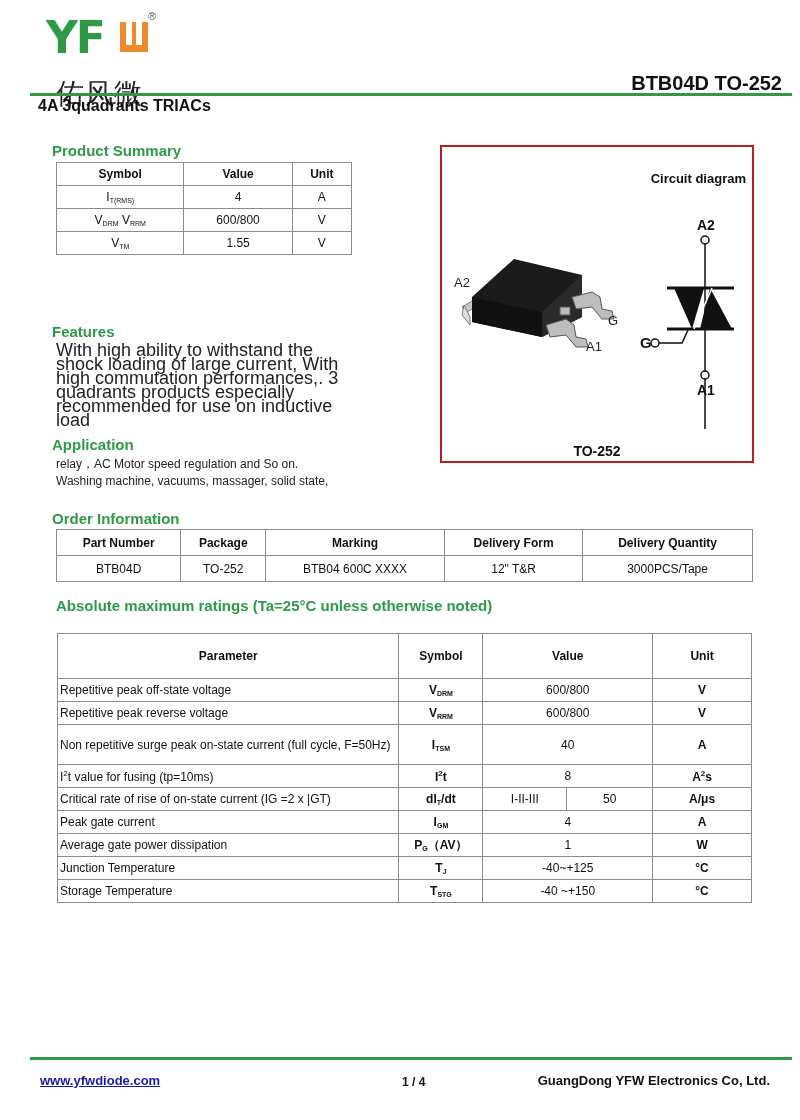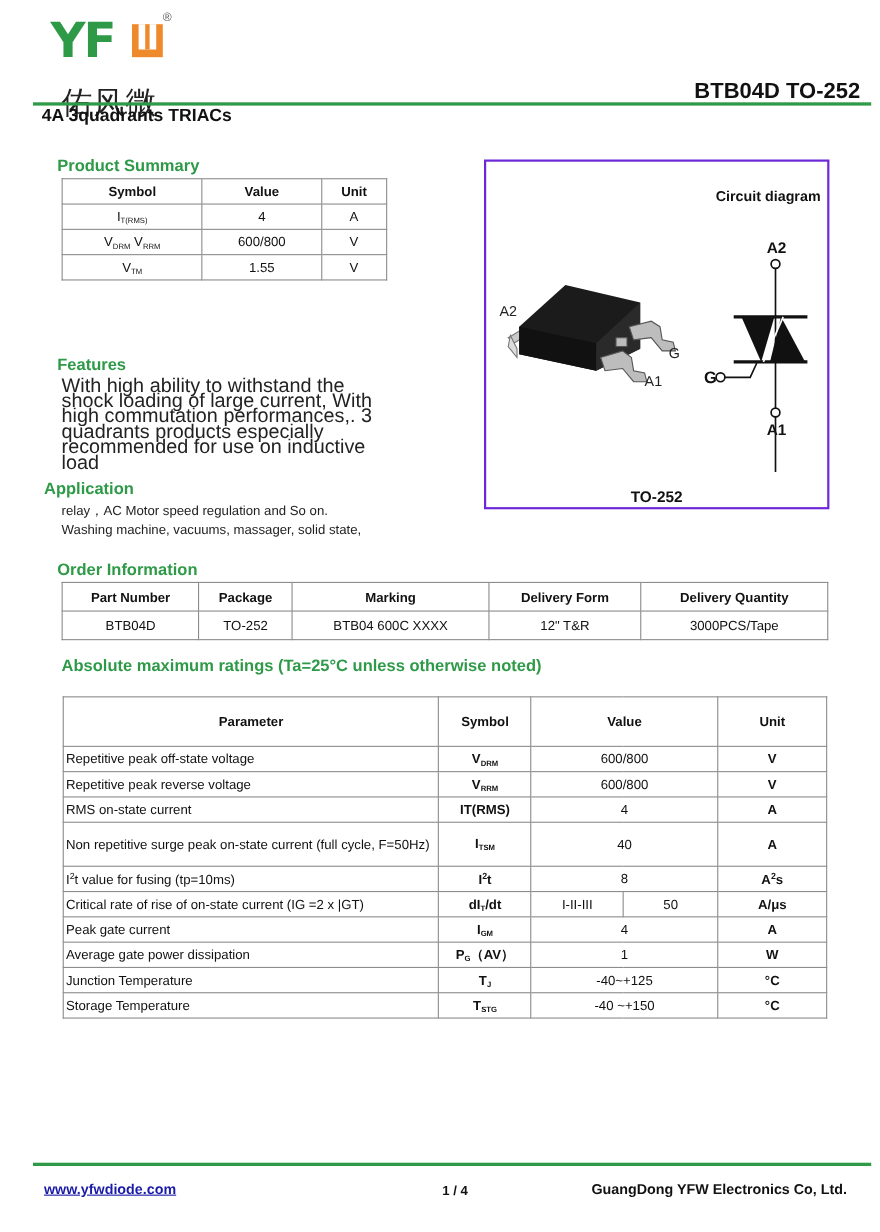--- a/index.html
+++ b/index.html
@@ -28,21 +28,21 @@
   table { border-collapse: collapse; }
   td, th { border: 1px solid #8c8c8c; text-align: center; font-size: 12px; padding: 0; }
   th { font-weight: bold; }
 
   .summary-table { left: 56px; top: 162px; width: 296px; }
   .summary-table td, .summary-table th { height: 22px; font-size: 12px; }
 
   .feat-text { left: 56px; top: 343px; width: 300px; font-size: 18px; line-height: 14px; color: #222; }
   .app-text { left: 56px; top: 456px; width: 300px; font-size: 12px; line-height: 17px; color: #222; }
 
-  .pkg-box { left: 440px; top: 145px; width: 314px; height: 318px; border: 2px solid #6d28d9; box-sizing: border-box; }
+  .pkg-box { left: 440px; top: 145px; width: 314px; height: 318px; border: 2px solid #b91c1c; box-sizing: border-box; }
   .pkg-caption { left: 0; width: 100%; text-align: center; bottom: 2px; font-size: 14px; font-weight: bold; }
   .circuit-title { right: 6px; top: 24px; font-size: 13px; font-weight: bold; }
 
   .order-table { left: 56px; top: 529px; width: 697px; }
   .order-table td, .order-table th { height: 25px; font-size: 12px; }
 
   .ratings-table { left: 57px; top: 633px; width: 695px; }
   .ratings-table td, .ratings-table th { height: 22px; font-size: 12px; }
   .ratings-table td.param { text-align: left; padding-left: 2px; }
   .ratings-table td.sym, .ratings-table td.unit { font-weight: bold; }
@@ -90,21 +90,21 @@
     <td><span>V</span><sub>TM</sub></td>
     <td>1.55</td>
     <td>V</td>
   </tr>
 </tbody>
   </table>
 
 <div class="abs section-heading" style="left:52px; top:323px;">Features</div>
 <div class="abs feat-text">With high ability to withstand the shock loading of large current, With high commutation performances,. 3 quadrants products especially recommended for use on inductive load</div>
 
-<div class="abs section-heading" style="left:40px; top:436px;">Application</div>
+<div class="abs section-heading" style="left:52px; top:436px;">Application</div>
 <div class="abs app-text">
   <div>relay，AC Motor speed regulation and So on.</div>
   <div>Washing machine, vacuums, massager, solid state,</div>
 </div>
 
 <div class="abs pkg-box">
   <div class="abs circuit-title">Circuit diagram</div>
 
   <svg class="abs" style="left:0; top:0;" width="310" height="314">
 
@@ -185,26 +185,20 @@
     <td class="sym"><span>V</span><sub>DRM</sub></td>
     <td colspan="2">600/800</td>
     <td class="unit">V</td>
   </tr>
   <tr>
     <td class="param">Repetitive peak reverse voltage</td>
     <td class="sym"><span>V</span><sub>RRM</sub></td>
     <td colspan="2">600/800</td>
     <td class="unit">V</td>
   </tr>
-  <tr>
-    <td class="param">RMS on-state current</td>
-    <td class="sym">IT(RMS)</td>
-    <td colspan="2">4</td>
-    <td class="unit">A</td>
-  </tr>
   <tr style="height:40px;">
     <td class="param">Non repetitive surge peak on-state current (full cycle, F=50Hz)</td>
     <td class="sym"><span>I</span><sub>TSM</sub></td>
     <td colspan="2">40</td>
     <td class="unit">A</td>
   </tr>
   <tr>
     <td class="param"><span>I</span><sup>2</sup><span>t value for fusing (tp=10ms)</span></td>
     <td class="sym"><span>I</span><sup>2</sup><span>t</span></td>
     <td colspan="2">8</td>

